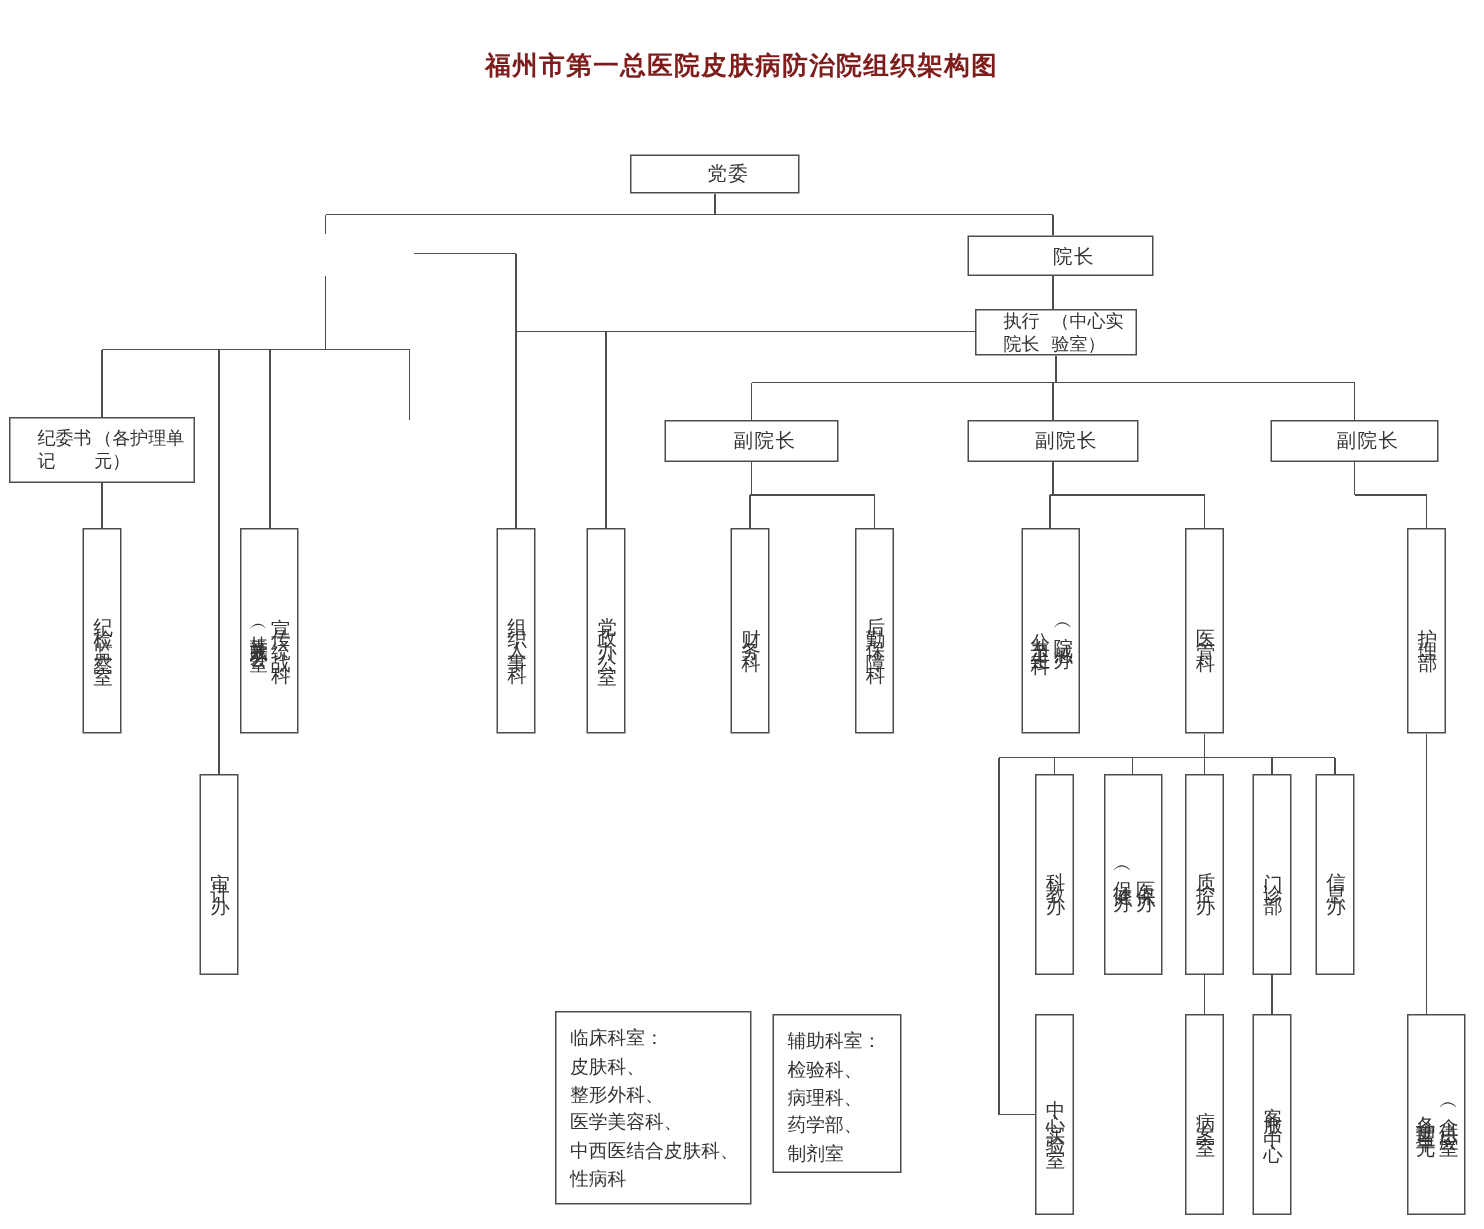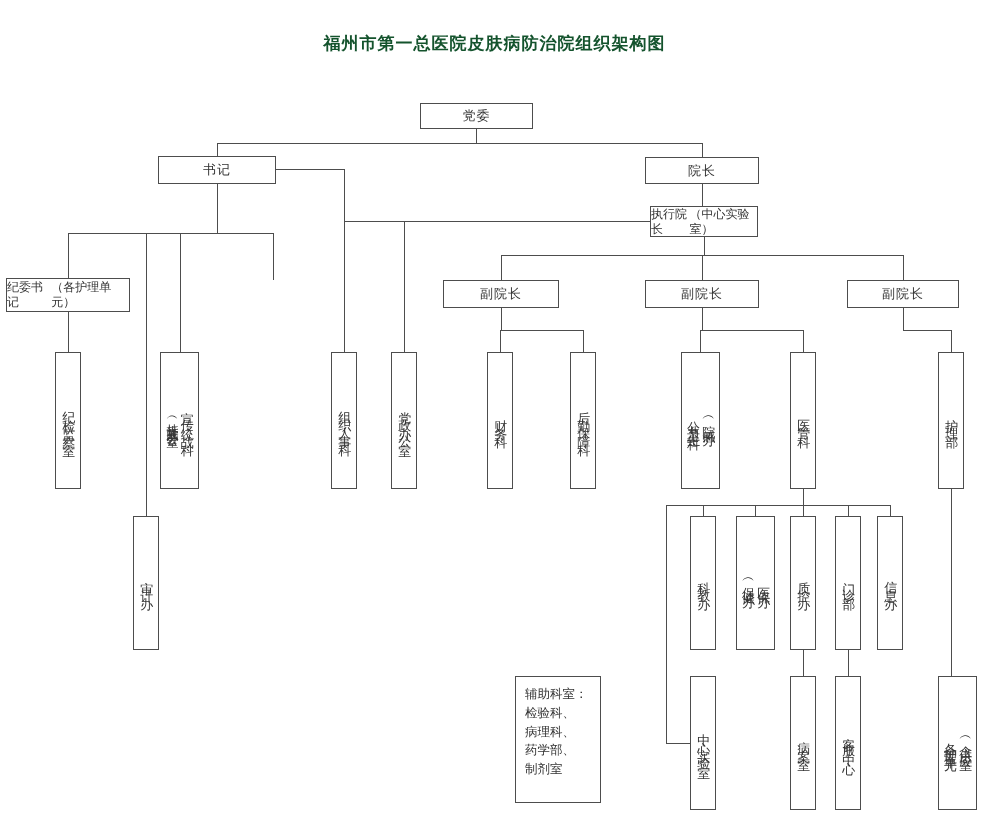--- a/index.html
+++ b/index.html
@@ -1,22 +1,22 @@
 <!DOCTYPE html>
 <html><head>
 <meta charset="utf-8">
 <style>
   * { margin:0; padding:0; box-sizing:border-box; }
   html,body { background:#ffffff; }
   body { font-family:"Liberation Sans","DejaVu Sans",sans-serif; }
   .canvas { position:relative; width:989px; height:819px; background:#ffffff; overflow:hidden; color:#333333; }
-  .title { position:absolute; top:32px; left:0; width:100%; text-align:center; font-size:17px; font-weight:bold; color:#14532d; letter-spacing:1px; }
+  .title { position:absolute; top:32px; left:0; width:100%; text-align:center; font-size:17px; font-weight:bold; color:#7f1d1d; letter-spacing:1px; }
   .connectors { position:absolute; left:0; top:0; }
   .node { position:absolute; border:1px solid #4d4d4d; background:#ffffff; display:flex; align-items:center; justify-content:center; }
-  .hbox { font-size:13px; letter-spacing:1px; }
+  .hbox { font-size:13px; letter-spacing:1px;padding-left:18px; }
   .two-line { flex-direction:row; font-size:12px; line-height:1.25; letter-spacing:0; }
   .vbox { flex-direction:row; gap:1px; }
   .vtext { writing-mode:vertical-rl; text-orientation:mixed; font-size:13px; letter-spacing:8px; line-height:1.1; }
   .vtext.mid { letter-spacing:4px; }
   .vtext.dense { font-size:12px; letter-spacing:2px; }
   .listbox { display:block; padding:8px 9px; font-size:12.5px; line-height:1.5; text-align:left; }
   .listline { white-space:nowrap; }
 </style>
 </head>
 <body>
@@ -26,34 +26,31 @@
   <h1 class="title">福州市第一总医院皮肤病防治院组织架构图</h1>
 
   <svg class="connectors" width="989" height="819" viewBox="0 0 989 819">
     <path fill="none" stroke="#4d4d4d" stroke-width="1" shape-rendering="crispEdges" d="M476.5 129V143 M217 143H702 M217 143V156 M702 143V157 M702 184V206 M217 184V233 M68 233H273 M68 233V278 M146 233V516 M180 233V352 M273 233V280 M68 312V352 M276 169H344 M344 169V352 M344 221H650 M404 221V352 M704 237V255 M501 255H903 M501 255V280 M702 255V280 M903 255V280 M501 308V330 M500 330H583 M500 330V352 M583 330V352 M702 308V330 M700 330H803 M700 330V352 M803 330V352 M903 308V330 M903 330H951 M951 330V352 M803 489V505 M666 505H890 M703 505V516 M755 505V516 M803 505V516 M848 505V516 M890 505V516 M666 505V743 M666 743H690 M803 650V676 M848 650V676 M951 489V676"></path>
   </svg>
 
   <div class="node hbox" style="left:420px;top:103px;width:113px;height:26px">
     <span class="hlabel">党委</span>
   </div>
 
-  <div class="node hbox" style="left:158px;top:156px;width:118px;height:28px">
-    <span class="hlabel">书记</span>
-  </div>
 
-  <div class="node hbox" style="left:645px;top:157px;width:114px;height:27px">
+  <div class="node hbox" style="left:645px;top:157px;width:124px;height:27px">
     <span class="hlabel">院长</span>
   </div>
 
   <div class="node hbox two-line" style="left:650px;top:206px;width:108px;height:31px">
     <span>执行院长</span>
     <span>（中心实验室）</span>
   </div>
 
-  <div class="node hbox two-line" style="left:6px;top:278px;width:124px;height:34px">
+  <div class="node hbox two-line" style="left:6px;top:278px;width:124px;height:44px">
     <span>纪委书记</span>
     <span>（各护理单元）</span>
   </div>
 
 
   <div class="node hbox" style="left:443px;top:280px;width:116px;height:28px">
     <span class="hlabel">副院长</span>
   </div>
 
   <div class="node hbox" style="left:645px;top:280px;width:114px;height:28px">
@@ -137,22 +134,30 @@
 
   <div class="node vbox" style="left:835px;top:676px;width:26px;height:134px">
     <span class="vtext">客服中心</span>
   </div>
 
   <div class="node vbox" style="left:938px;top:676px;width:39px;height:134px">
     <span class="vtext mid">各护理单元</span>
     <span class="vtext mid">（含供应室）</span>
   </div>
 
+  <div class="node listbox" style="left:370px;top:674px;width:131px;height:129px">
+    <div class="listline">临床科室：</div>
+    <div class="listline">皮肤科、</div>
+    <div class="listline">整形外科、</div>
+    <div class="listline">医学美容科、</div>
+    <div class="listline">中西医结合皮肤科、</div>
+    <div class="listline">性病科</div>
+  </div>
 
-  <div class="node listbox" style="left:515px;top:676px;width:86px;height:127px">
+  <div class="node listbox" style="left:515px;top:676px;width:86px;height:106px">
     <div class="listline">辅助科室：</div>
     <div class="listline">检验科、</div>
     <div class="listline">病理科、</div>
     <div class="listline">药学部、</div>
     <div class="listline">制剂室</div>
   </div>
 
 </div>
 
 </body></html>

